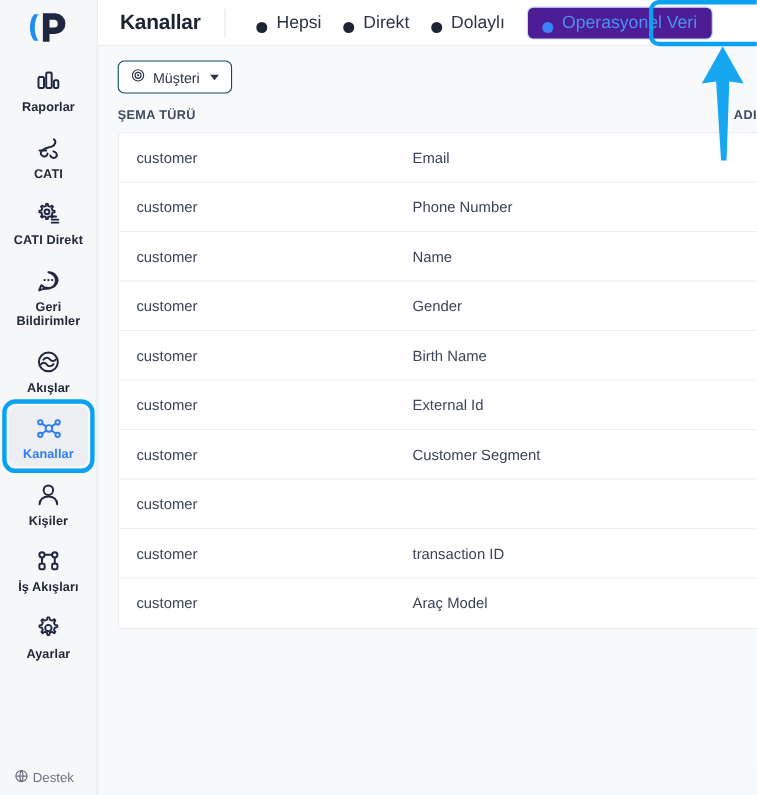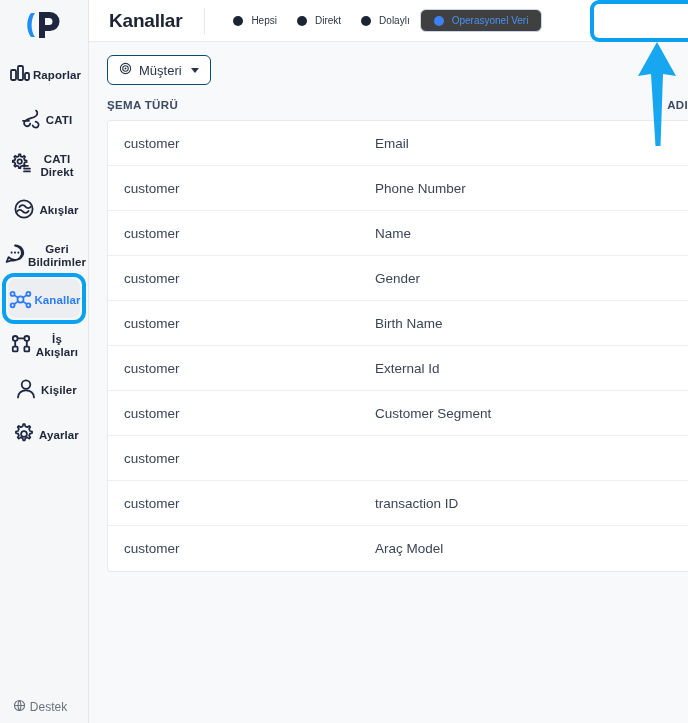--- a/index.html
+++ b/index.html
@@ -18,21 +18,21 @@
     border-right: 1px solid #e4e7ec;
     display: flex; flex-direction: column; align-items: center;
     flex: 0 0 89px;
     position: relative;
   }
   #logo { margin-top: 8px; margin-bottom: 12px; width: 44px; height: 34px;
           display: flex; align-items: center; justify-content: center; }
 
   .nav-item {
     width: 72px;
-    display: flex; flex-direction: row; align-items: center; justify-content: center;
+    display: flex; flex-direction: column; align-items: center; justify-content: center;
     padding: 5px 0 4px 0;
     margin-bottom: 6px;
     border-radius: 8px;
     cursor: pointer;
     position: relative;
   }
   .nav-icon { width: 30px; height: 30px; display: flex; align-items: center; justify-content: center; }
   .nav-label {
     margin-top: 3px;
     font-size: 11.5px; font-weight: bold; color: #20283a;
@@ -61,27 +61,27 @@
   #topbar {
     height: 42px; background: #ffffff;
     border-bottom: 1px solid #e7eaee;
     display: flex; align-items: center; padding-left: 20px;
   }
   #page-title { font-size: 19px; font-weight: bold; color: #1c2434; letter-spacing: -.2px; }
   #title-sep { width: 1px; height: 26px; background: #e3e6ea; margin: 0 18px 0 22px; }
 
   .tabs { display: flex; align-items: center; gap: 0; }
   .tab {
-    display: flex; align-items: center; gap: 8px;
+    display: flex; align-items: flex-end; gap: 8px;
     padding: 5px 10px; cursor: pointer;
-    font-size: 10px; color: #2b3445; white-space: nowrap;
+    font-size: 16px; color: #2b3445; white-space: nowrap;
   }
   .tab .dot { width: 10px; height: 10px; border-radius: 50%; background: #1d2433; flex: 0 0 10px; }
   .tab.selected { color: #4a90f0; border: 1px solid #c7d7f2; border-radius: 6px;
-                  background: #404040; padding: 5px 13px; }
+                  background: #4c1d95; padding: 5px 13px; margin-left: 10px; }
   .tab.selected .dot { background: #3b82f6; }
   
   #tab-highlight {
     position: absolute; left: 501px; top: 0px; width: 165px; height: 42px;
     border: 4px solid #0aa2f0; border-radius: 9px;
     pointer-events: none;
   }
 
   
   #content { padding: 13px 0 0 18px; }
@@ -155,76 +155,76 @@
           <path d="M11 3.4 l1.4 0 l.4 1.9 l1.7 .7 l1.6 -1.1 l1 1 l-1.1 1.6 l.7 1.7 l1.9 .4 l0 1.4 l-1.9 .4 l-.7 1.7 l1.1 1.6 l-1 1 l-1.6 -1.1 l-1.7 .7 l-.4 1.9 l-1.4 0 l-.4 -1.9 l-1.7 -.7 l-1.6 1.1 l-1 -1 l1.1 -1.6 l-.7 -1.7 l-1.9 -.4 l0 -1.4 l1.9 -.4 l.7 -1.7 l-1.1 -1.6 l1 -1 l1.6 1.1 l1.7 -.7 Z"></path>
           <circle cx="11.7" cy="10.6" r="2.2"></circle>
           <path d="M16 17.6 h6 M16 20.4 h6 M16 14.8 h4"></path>
         </svg>
       </span>
       <span class="nav-label">CATI Direkt</span>
     </div>
 
     <div class="nav-item">
       <span class="nav-icon">
-        <svg width="26" height="26" viewBox="0 0 26 26" fill="none" stroke="#1f2740" stroke-width="1.8" stroke-linecap="round">
-          <circle cx="13" cy="13" r="8.6"></circle>
-          <path d="M8.4 11 c1.6 -2.4 4.4 -2.4 6 -0.4 c1.6 2 4 2 5.3 0.2"></path>
-          <path d="M17.6 15 c-1.6 2.4 -4.4 2.4 -6 .4 c-1.6 -2 -4 -2 -5.3 -.2"></path>
-        </svg>
-      </span>
-      <span class="nav-label">Akışlar</span>
-    </div>
-
-    <div class="nav-item">
-      <span class="nav-icon">
         <svg width="26" height="26" viewBox="0 0 26 26" fill="none" stroke="#1f2740" stroke-width="1.8">
           <path d="M13 4.5 a8.2 7.2 0 1 1 -6.4 11.7 L4.6 21 l4.8 -1.6 A8.2 7.2 0 0 0 13 4.5 Z" stroke-linejoin="round"></path>
           <circle cx="9.6" cy="11.6" r="1.05" fill="#1f2740" stroke="none"></circle>
           <circle cx="13" cy="11.6" r="1.05" fill="#1f2740" stroke="none"></circle>
           <circle cx="16.4" cy="11.6" r="1.05" fill="#1f2740" stroke="none"></circle>
         </svg>
       </span>
       <span class="nav-label">Geri Bildirimler</span>
+    </div>
+
+    <div class="nav-item">
+      <span class="nav-icon">
+        <svg width="26" height="26" viewBox="0 0 26 26" fill="none" stroke="#1f2740" stroke-width="1.8" stroke-linecap="round">
+          <circle cx="13" cy="13" r="8.6"></circle>
+          <path d="M8.4 11 c1.6 -2.4 4.4 -2.4 6 -0.4 c1.6 2 4 2 5.3 0.2"></path>
+          <path d="M17.6 15 c-1.6 2.4 -4.4 2.4 -6 .4 c-1.6 -2 -4 -2 -5.3 -.2"></path>
+        </svg>
+      </span>
+      <span class="nav-label">Akışlar</span>
     </div>
 
     <div class="nav-item active">
       <span class="nav-icon">
         <svg width="27" height="27" viewBox="0 0 26 26" fill="none" stroke="#2b7cf6" stroke-width="1.7">
           <circle cx="13" cy="13" r="2.9"></circle>
           <circle cx="5.4" cy="7.6" r="1.9"></circle>
           <circle cx="20.6" cy="7.6" r="1.9"></circle>
           <circle cx="5.4" cy="18.6" r="1.9"></circle>
           <circle cx="20.6" cy="18.6" r="1.9"></circle>
           <path d="M7 8.8 L10.8 11.4 M19 8.8 L15.2 11.4 M7 17.4 L10.8 14.8 M19 17.4 L15.2 14.8"></path>
         </svg>
       </span>
       <span class="nav-label">Kanallar</span>
     </div>
 
     <div class="nav-item">
       <span class="nav-icon">
+        <svg width="26" height="26" viewBox="0 0 26 26" fill="none" stroke="#1f2740" stroke-width="1.8" stroke-linecap="round">
+          <circle cx="13" cy="8.6" r="4.3"></circle>
+          <path d="M5 21.4 c0 -4.4 3.6 -7 8 -7 s8 2.6 8 7"></path>
+        </svg>
+      </span>
+      <span class="nav-label">Kişiler</span>
+    </div>
+
+    <div class="nav-item">
+      <span class="nav-icon">
         <svg width="26" height="26" viewBox="0 0 26 26" fill="none" stroke="#1f2740" stroke-width="1.8">
           <circle cx="7.2" cy="7.4" r="2.4"></circle>
           <circle cx="18.8" cy="7.4" r="2.4"></circle>
           <rect x="4.8" y="15.6" width="4.8" height="4.8" rx="1"></rect>
           <rect x="16.4" y="15.6" width="4.8" height="4.8" rx="1"></rect>
           <path d="M9.6 7.4 h6.8 M7.2 9.8 v5.8 M18.8 9.8 v5.8"></path>
         </svg>
       </span>
       <span class="nav-label">İş Akışları</span>
-    </div>
-
-    <div class="nav-item">
-      <span class="nav-icon">
-        <svg width="26" height="26" viewBox="0 0 26 26" fill="none" stroke="#1f2740" stroke-width="1.8" stroke-linecap="round">
-          <circle cx="13" cy="8.6" r="4.3"></circle>
-          <path d="M5 21.4 c0 -4.4 3.6 -7 8 -7 s8 2.6 8 7"></path>
-        </svg>
-      </span>
-      <span class="nav-label">Kişiler</span>
     </div>
 
     <div class="nav-item">
       <span class="nav-icon">
         <svg width="26" height="26" viewBox="0 0 26 26" fill="none" stroke="#1f2740" stroke-width="1.7" stroke-linejoin="round">
           <path d="M12.2 3.2 h1.6 l.5 2.2 l2 .85 l1.9 -1.3 l1.15 1.15 l-1.3 1.9 l.85 2 l2.2 .5 v1.6 l-2.2 .5 l-.85 2 l1.3 1.9 l-1.15 1.15 l-1.9 -1.3 l-2 .85 l-.5 2.2 h-1.6 l-.5 -2.2 l-2 -.85 l-1.9 1.3 l-1.15 -1.15 l1.3 -1.9 l-.85 -2 l-2.2 -.5 v-1.6 l2.2 -.5 l.85 -2 l-1.3 -1.9 l1.15 -1.15 l1.9 1.3 l2 -.85 Z"></path>
           <circle cx="13" cy="13" r="2.9"></circle>
         </svg>
       </span>
       <span class="nav-label">Ayarlar</span>

